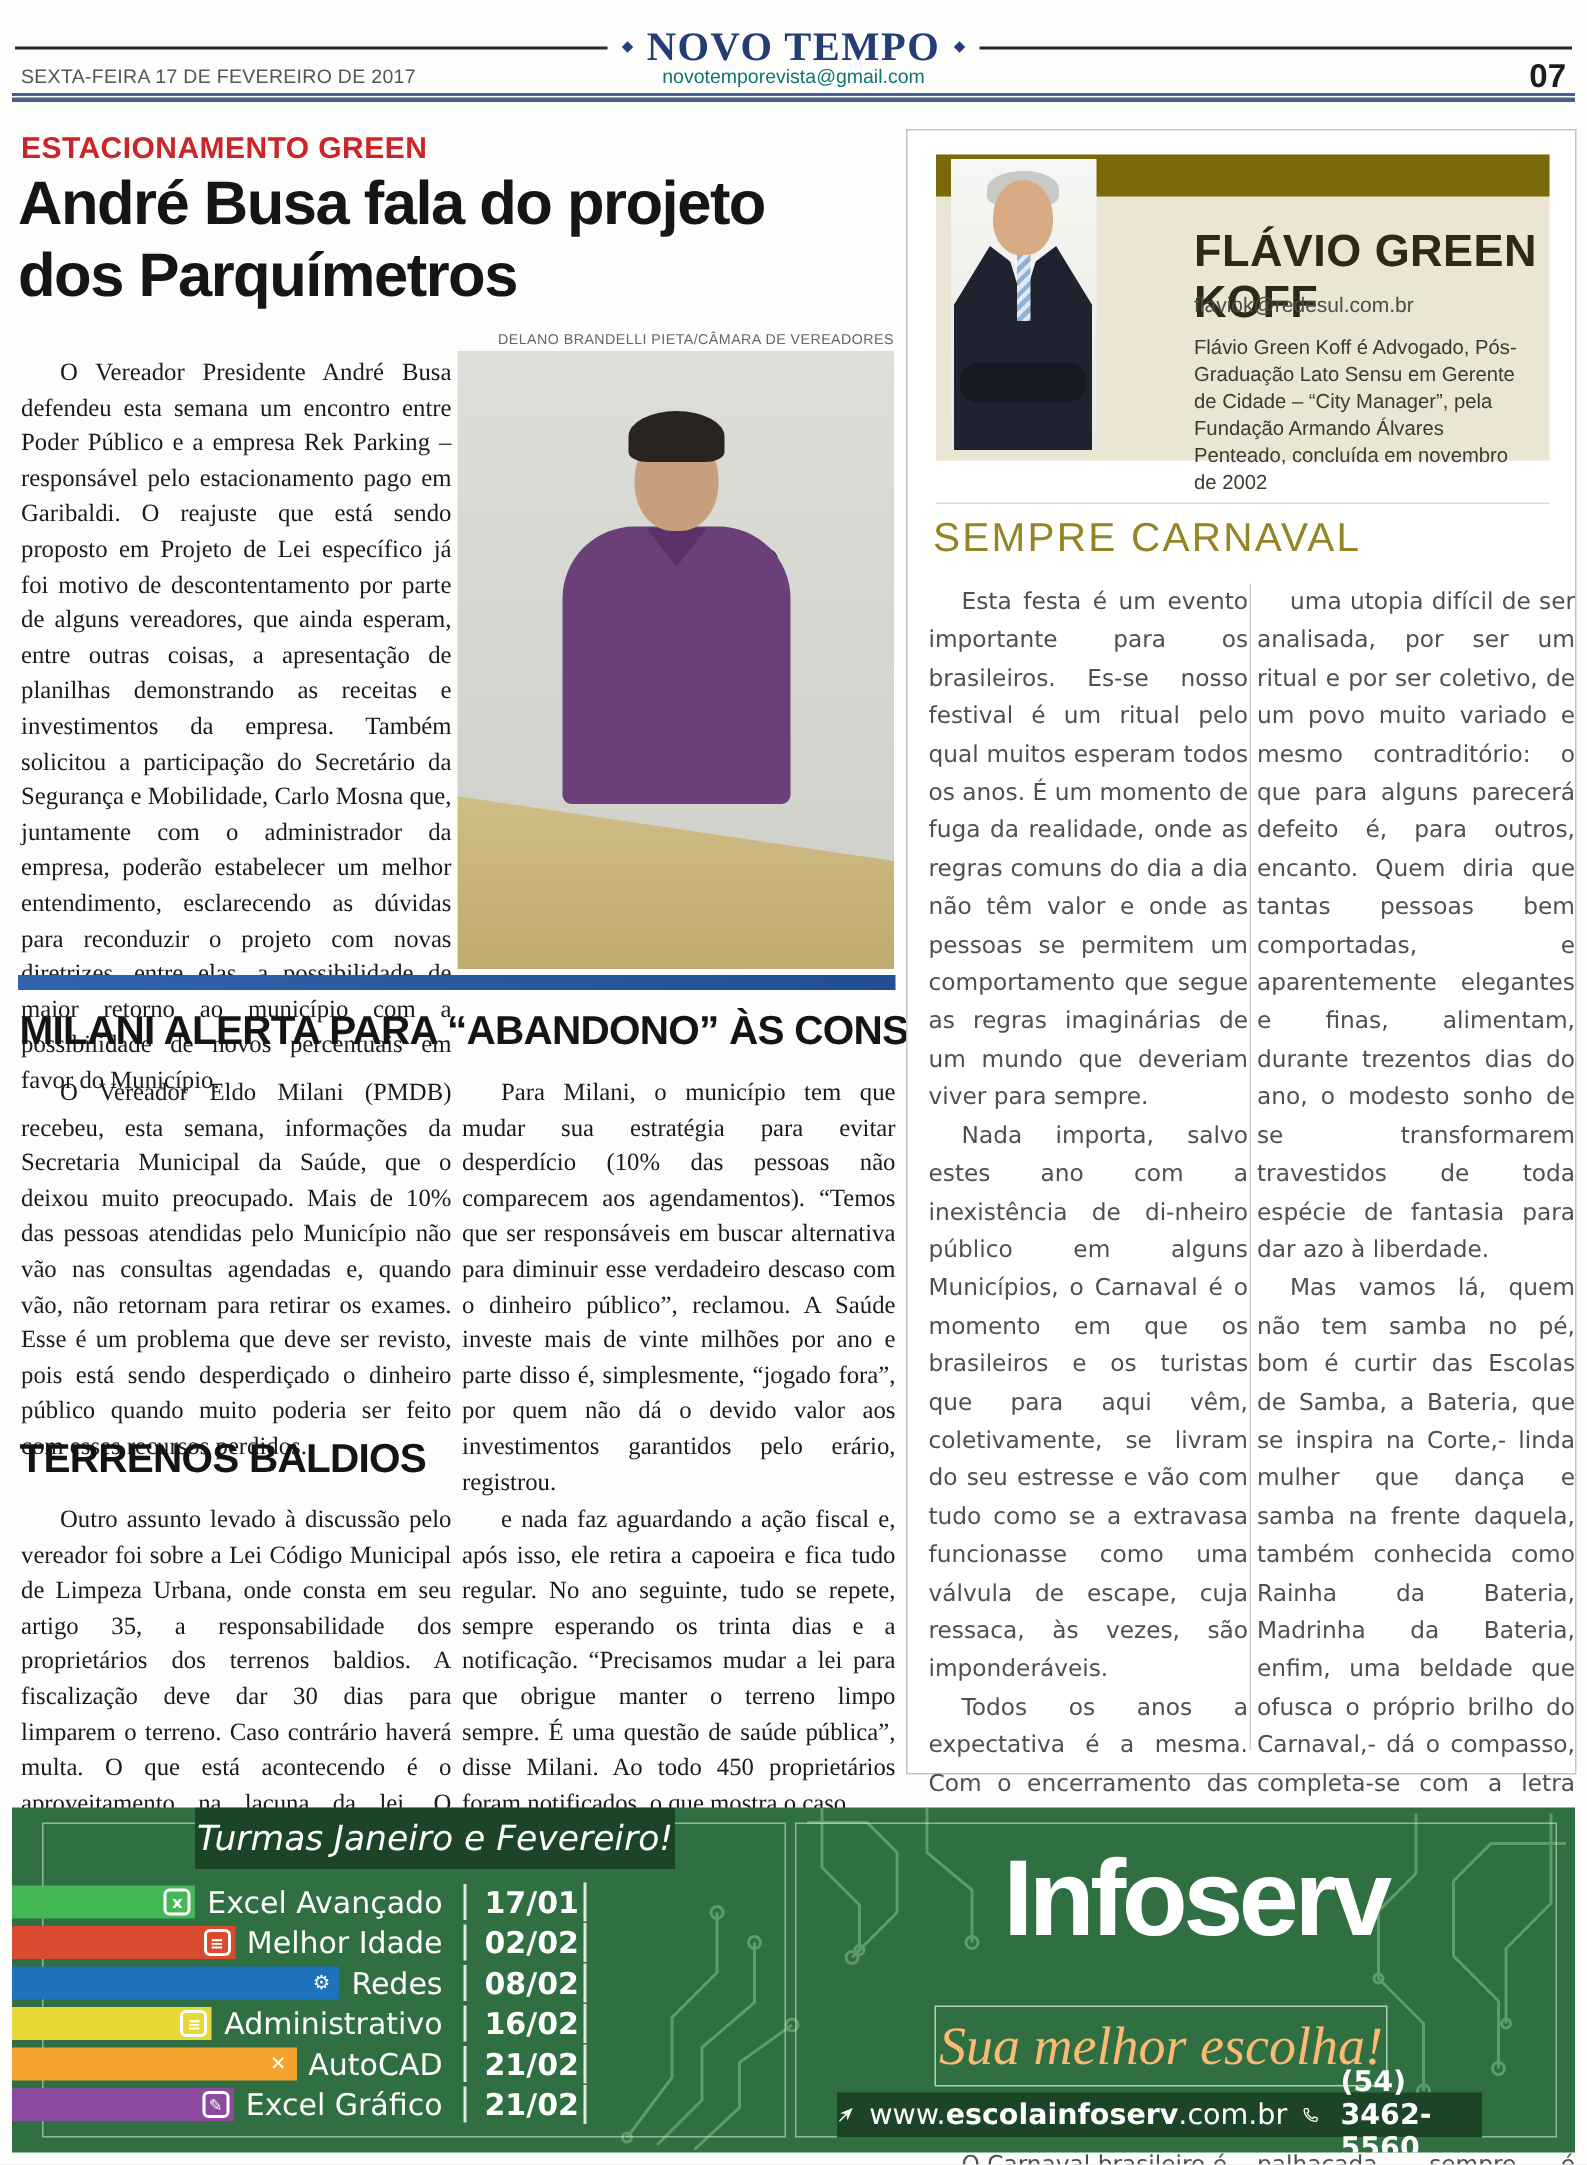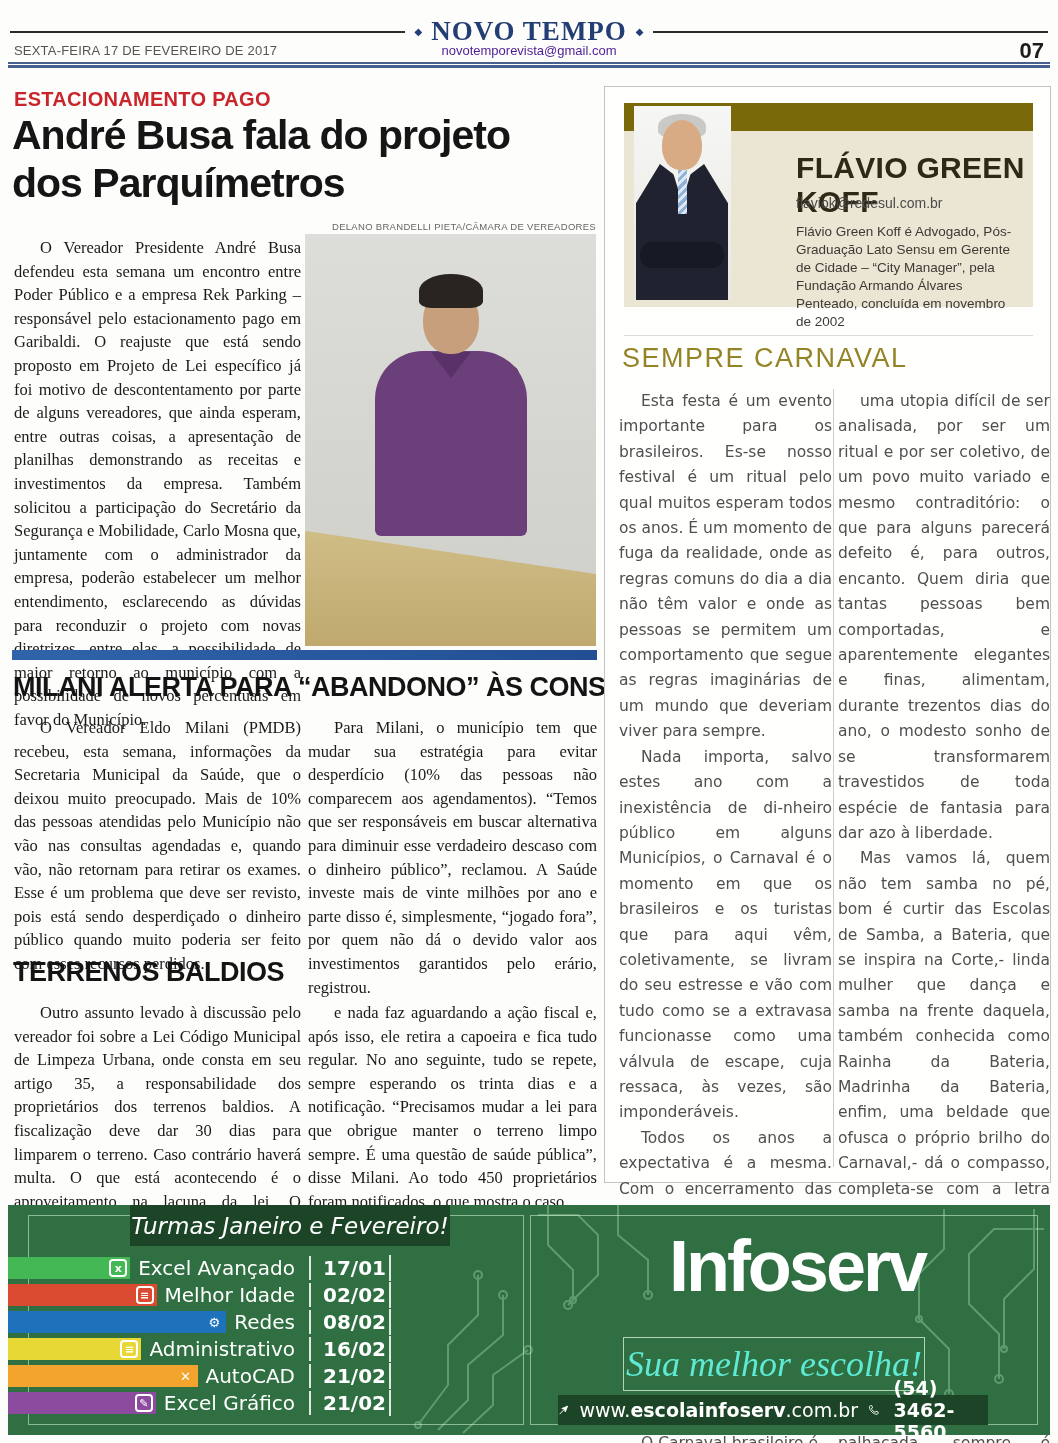--- a/index.html
+++ b/index.html
@@ -10,21 +10,21 @@
     font-family:"Liberation Serif", serif; color:#1a1a1a;
   }
 
   
   .masthead-row { position:absolute; top:16px; left:10px; right:10px; display:flex; align-items:center; gap:9px; }
   .m-line { flex:1; border-top:2px solid #2b2b2b; }
   .m-diamond { color:#233d75; font-size:10px; font-family:"DejaVu Sans",sans-serif; }
   .m-title { font-family:"Liberation Serif",serif; font-weight:bold; font-size:27px; letter-spacing:1px; color:#233d75; }
   .info-row { position:absolute; top:38px; left:14px; right:14px; height:24px; font-family:"Liberation Sans",sans-serif; }
   .info-date { position:absolute; left:0; top:5px; font-size:13px; color:#555; letter-spacing:0.2px; }
-  .info-mail { position:absolute; left:50%; transform:translateX(-50%); top:5px; font-size:13px; color:#4c1d95; }
+  .info-mail { position:absolute; left:50%; transform:translateX(-50%); top:5px; font-size:13px; color:#0f766e; }
   .info-page { position:absolute; right:0; top:0; font-size:22px; font-weight:bold; color:#1c1c1c; font-family:"Liberation Sans",sans-serif; }
   .double-rule { position:absolute; top:62px; left:8px; right:8px; height:6px; border-top:2px solid #47608f; border-bottom:3px solid #47608f; }
 
   
   .kicker { position:absolute; left:14px; top:88px; font-family:"Liberation Sans",sans-serif; font-weight:bold; font-size:20px; color:#c9252b; letter-spacing:0.3px; }
   .headline { position:absolute; left:12px; top:112px; width:570px; font-family:"Liberation Sans",sans-serif; font-weight:bold; font-size:41px; line-height:1.17; letter-spacing:-1px; color:#151515; }
   .photo-credit { position:absolute; left:300px; top:221px; width:296px; text-align:right; font-family:"Liberation Sans",sans-serif; font-size:9.5px; color:#666; letter-spacing:0.3px; }
   .lead-body { position:absolute; left:14px; top:236px; width:287px; font-size:16.5px; line-height:1.43; text-align:justify; }
   .indent { text-indent:26px; }
 
@@ -84,21 +84,21 @@
   .course-icon { width:18px; height:18px; display:flex; align-items:center; justify-content:center; color:#fff; font-size:13px; line-height:1; font-family:"DejaVu Sans",sans-serif; }
   .course-icon.boxed { border:2px solid #fff; border-radius:4px; font-size:11px; font-weight:bold; }
   .course-name { font-size:20px; white-space:nowrap; }
   .course-sep { width:2px; height:24px; background:rgba(255,255,255,0.85); margin:0 4px 0 6px; }
   .course-date { width:58px; font-size:20px; font-weight:bold; }
   .course-endline { width:2px; height:26px; background:rgba(255,255,255,0.85); }
   .brand-block { position:absolute; left:95px; top:14px; width:300px; text-align:right; color:#fff; }
   .brand { font-family:"Liberation Sans",sans-serif; font-weight:bold; font-size:72px; letter-spacing:-3px; line-height:1.05; }
   .brand-sub { font-family:"Liberation Sans",sans-serif; font-weight:bold; font-size:18px; letter-spacing:0.5px; margin-top:-6px; }
   .slogan-box { position:absolute; left:93px; top:122px; width:302px; height:54px; border:1px solid rgba(220,245,220,0.75); display:flex; align-items:center; justify-content:center; }
-  .slogan { font-family:"Liberation Serif",serif; font-style:italic; font-size:36px; color:#5eead4; }
+  .slogan { font-family:"Liberation Serif",serif; font-style:italic; font-size:36px; color:#fdba74; }
   .contact-bar { position:absolute; left:28px; top:180px; width:430px; height:30px; background:#1c4527; color:#fff; display:flex; align-items:center; justify-content:center; gap:10px; font-size:19px; }
   .contact-bar .svg-ic { width:20px; height:20px; }
   .site-bold { font-weight:bold; }
   .phone-num { font-weight:bold; margin-left:4px; }
   .circuit { position:absolute; opacity:0.5; }
 
   .ad-right-panel { position:absolute; left:522px; top:10px; width:508px; height:201px; }
 </style>
 </head>
 <body>
@@ -112,21 +112,21 @@
     <span class="m-diamond">◆</span>
     <div class="m-line"></div>
   </div>
   <div class="info-row">
     <span class="info-date">SEXTA-FEIRA 17 DE FEVEREIRO DE 2017</span>
     <span class="info-mail">novotemporevista@gmail.com</span>
     <span class="info-page">07</span>
   </div>
   <div class="double-rule"></div>
 
-  <div class="kicker">ESTACIONAMENTO PAGO</div>
+  <div class="kicker">ESTACIONAMENTO GREEN</div>
   <h1 class="headline">André Busa fala do projeto dos Parquímetros</h1>
   <div class="photo-credit">DELANO BRANDELLI PIETA/CÂMARA DE VEREADORES</div>
   <p class="lead-body indent">O Vereador Presidente André Busa defendeu esta semana um encontro entre Poder Público e a empresa Rek Parking – responsável pelo estacionamento pago em Garibaldi. O reajuste que está sendo proposto em Projeto de Lei específico já foi motivo de descontentamento por parte de alguns vereadores, que ainda esperam, entre outras coisas, a apresentação de planilhas demonstrando as receitas e investimentos da empresa. Também solicitou a participação do Secretário da Segurança e Mobilidade, Carlo Mosna que, juntamente com o administrador da empresa, poderão estabelecer um melhor entendimento, esclarecendo as dúvidas para reconduzir o projeto com novas diretrizes, entre elas, a possibilidade de maior retorno ao município com a possibilidade de novos percentuais em favor do Município.</p>
 
   <div class="news-photo">
     <div class="np-podium"></div>
     <div class="np-mic"></div>
     <div class="np-mic-head"></div>
     <div class="np-torso"></div>
     <div class="np-collar"></div>

